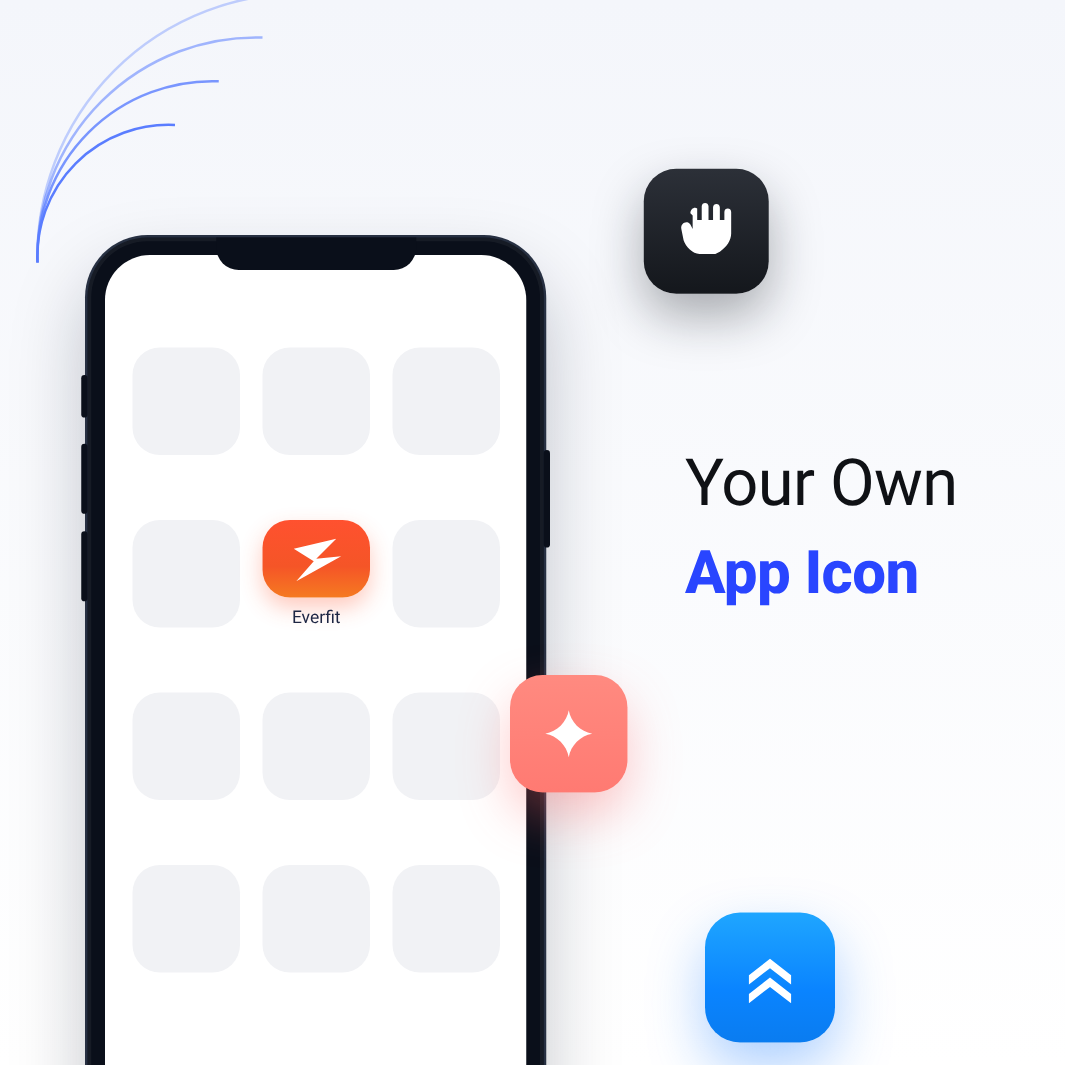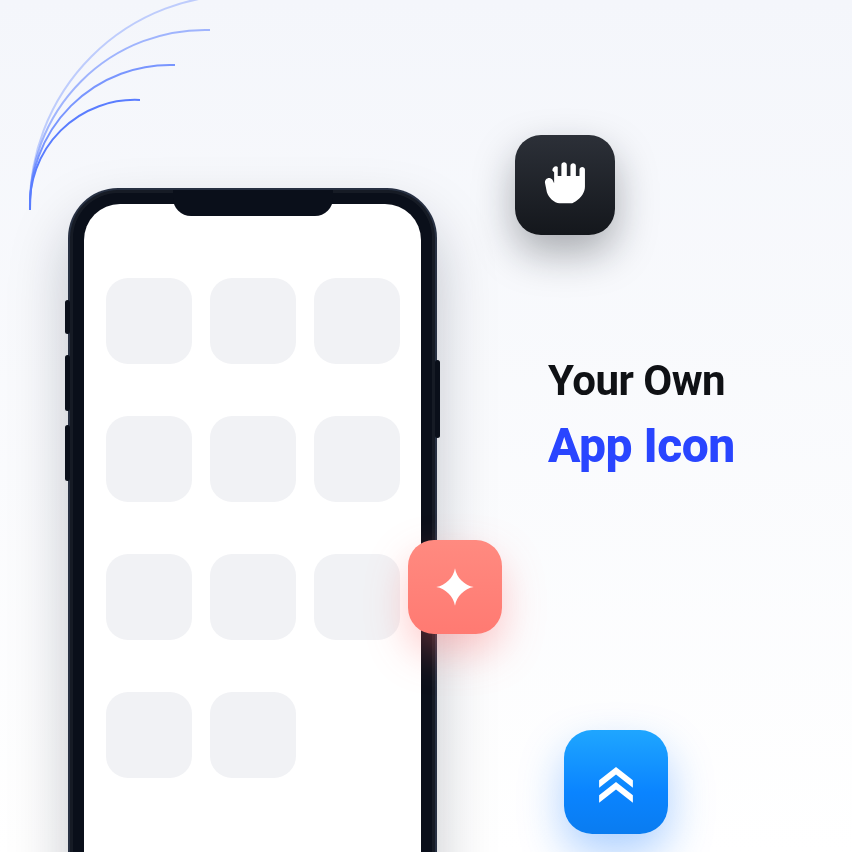--- a/index.html
+++ b/index.html
@@ -146,22 +146,22 @@
     }
 
     
     .headline {
       position: absolute;
       top: 356px;
       left: 548px;
       z-index: 4;
     }
     .headline .line1 {
-      font-size: 42px;
-      font-weight: 700;
+      font-size: 52px;
+      font-weight: 400;
       color: #0f1115;
       letter-spacing: -0.5px;
     }
     .headline .line2 {
       margin-top: 12px;
       font-size: 48px;
       font-weight: 800;
       color: #2945ff;
       letter-spacing: -0.5px;
     }
@@ -194,20 +194,28 @@
           <div class="tile"></div>
         </div>
       <div class="cell">
           <div class="tile"></div>
         </div>
 
       <div class="cell">
           <div class="tile"></div>
         </div>
       <div class="cell">
+        <div class="app-everfit">
+          <svg width="52" height="52" viewBox="0 0 52 52">
+            <path d="M 8 18 L 42 10 L 26 26 L 46 24 L 10 44 L 24 28 Z" fill="#ffffff"></path>
+          </svg>
+        </div>
+        <div class="app-label">Everfit</div>
+      </div>
+      <div class="cell">
           <div class="tile"></div>
         </div>
 
       <div class="cell">
           <div class="tile"></div>
         </div>
       <div class="cell">
           <div class="tile"></div>
         </div>
       <div class="cell">

